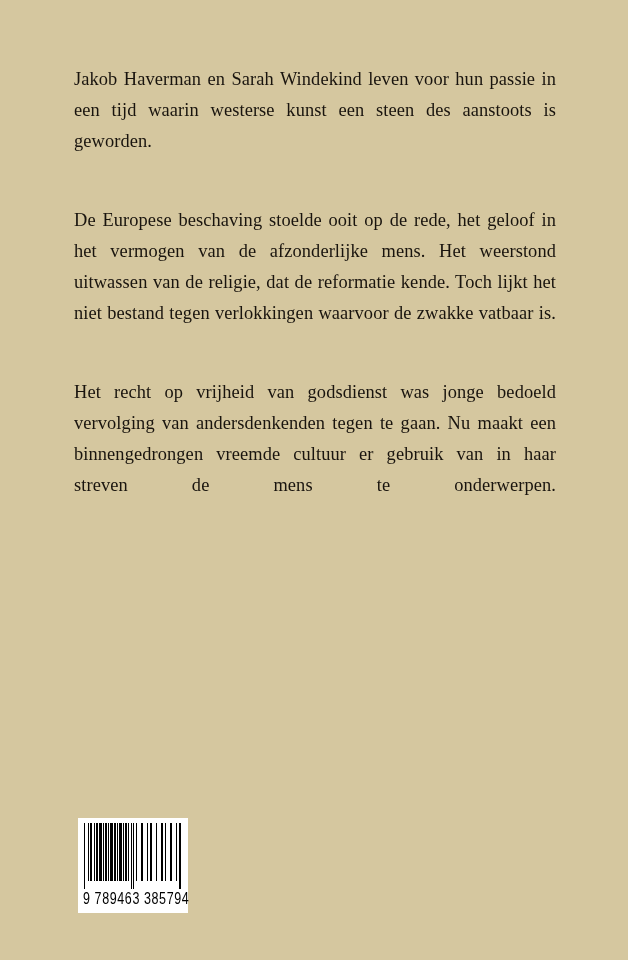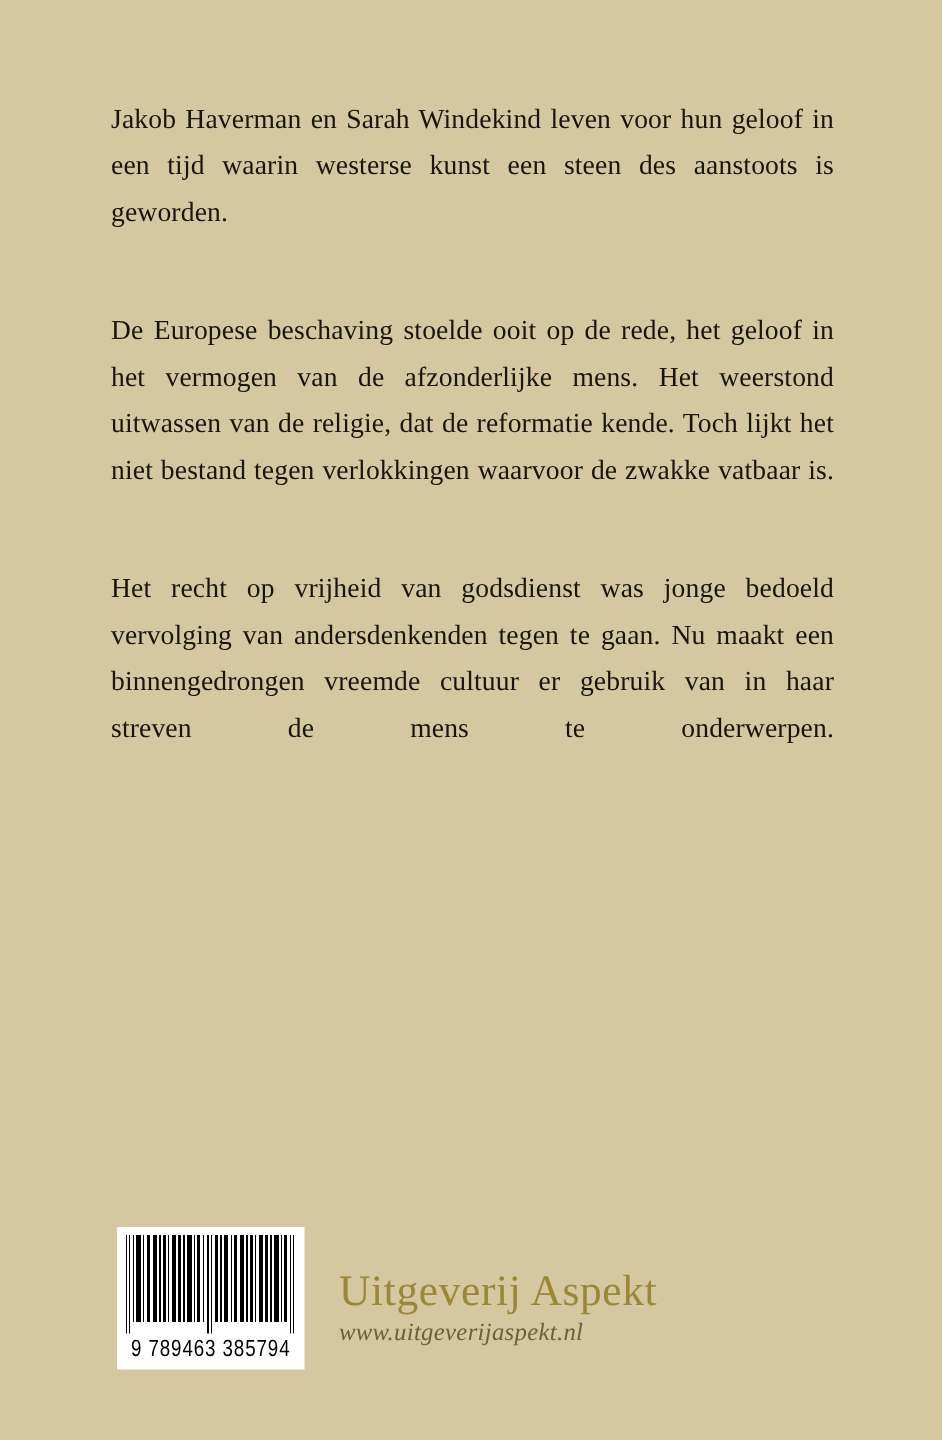--- a/index.html
+++ b/index.html
@@ -57,21 +57,21 @@
     left: 74px;
     top: 812px;
     width: 480px;
     height: 110px;
   }
 
   #barcode-block {
     position: absolute;
     left: 4px;
     top: 6px;
-    width: 125px;
+    width: 110px;
     height: 95px;
     background: #FFFFFF;
     box-sizing: border-box;
     padding: 5px 5px 2px 5px;
     display: flex;
     flex-direction: column;
     justify-content: flex-start;
   }
 
   #barcode-bars {
@@ -120,21 +120,21 @@
     letter-spacing: 0.2px;
     white-space: nowrap;
   }
 </style>
 </head>
 <body>
 
 <div id="back-cover">
 
   <div id="blurb">
-    <p class="blurb-paragraph">Jakob Haverman en Sarah Windekind leven voor hun geloof in een tijd waarin westerse kunst een steen des aanstoots is geworden.</p>
+    <p class="blurb-paragraph">Jakob Haverman en Sarah Windekind leven voor hun passie in een tijd waarin westerse kunst een steen des aanstoots is geworden.</p>
     <p class="blurb-paragraph">De Europese beschaving stoelde ooit op de rede, het geloof in het vermogen van de afzonderlijke mens. Het weerstond uitwassen van de religie, dat de reformatie kende. Toch lijkt het niet bestand tegen verlokkingen waarvoor de zwakke vatbaar is.</p>
     <p class="blurb-paragraph">Het recht op vrijheid van godsdienst was jonge bedoeld vervolging van andersdenkenden tegen te gaan. Nu maakt een binnengedrongen vreemde cultuur er gebruik van in haar streven de mens te onderwerpen.</p>
   </div>
 
   <div id="cover-footer">
 
     <div id="barcode-block">
       <svg id="barcode-bars" viewBox="0 0 234 66" preserveAspectRatio="none" shape-rendering="crispEdges">
         <rect x="0" y="0" width="234" height="66" fill="#FFFFFF"></rect>
         <g fill="#000000">
@@ -177,20 +177,16 @@
           <rect x="212" y="0" width="2" height="58"></rect>
           <rect x="217" y="0" width="4" height="58"></rect>
 
           <rect x="224" y="0" width="2" height="66"></rect>
           <rect x="228" y="0" width="2" height="66"></rect>
         </g>
       </svg>
       <div id="barcode-number">9 789463 385794</div>
     </div>
 
-    <div id="publisher-block">
-      <div id="publisher-name">Uitgeverij Aspekt</div>
-      <div id="publisher-url">www.uitgeverijaspekt.nl</div>
-    </div>
 
   </div>
 
 </div>
 
 </body></html>

